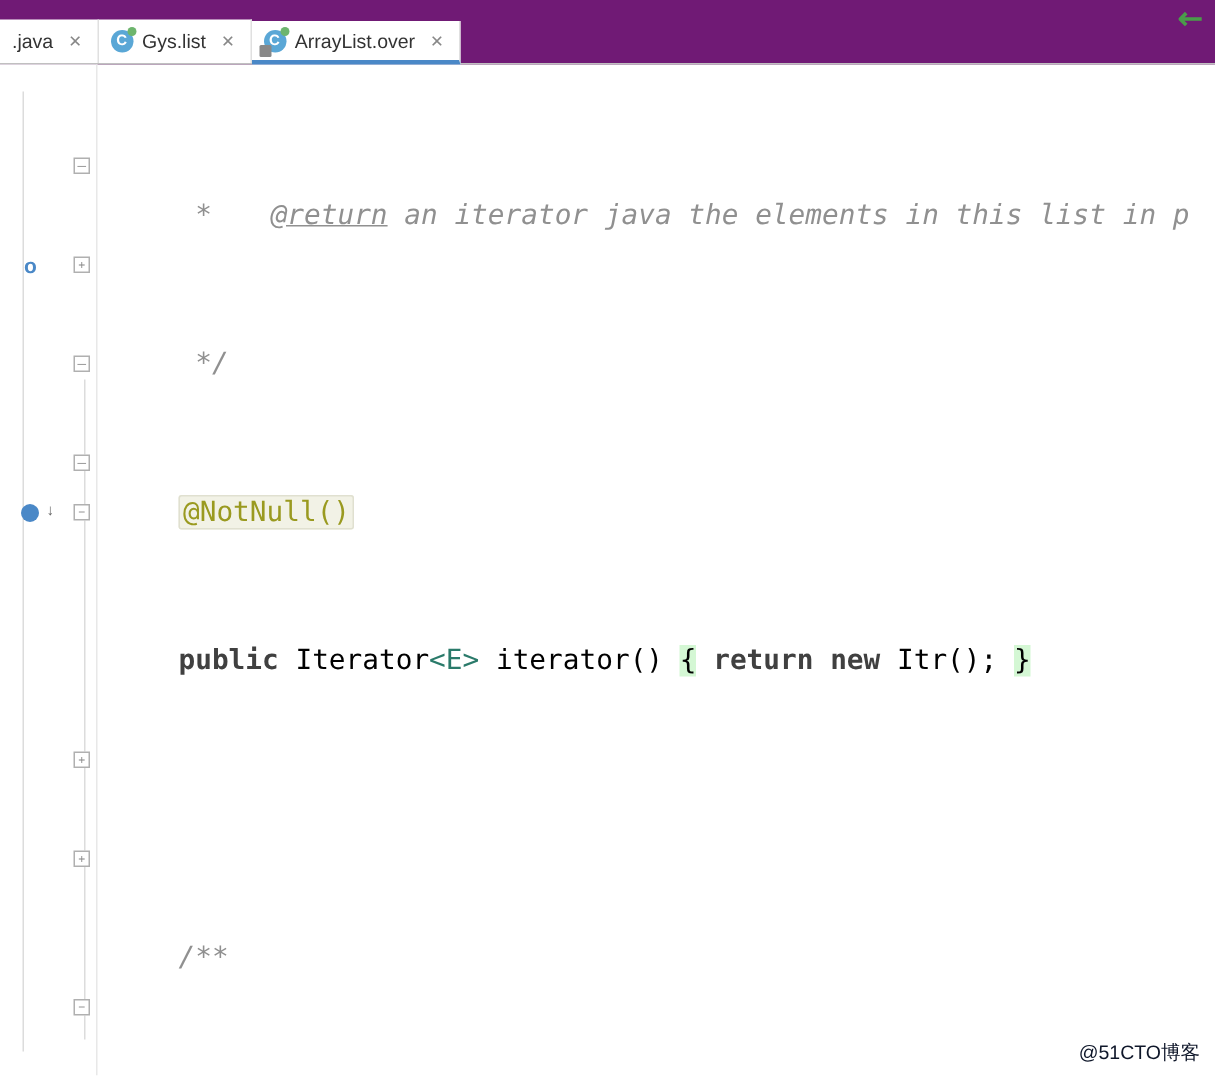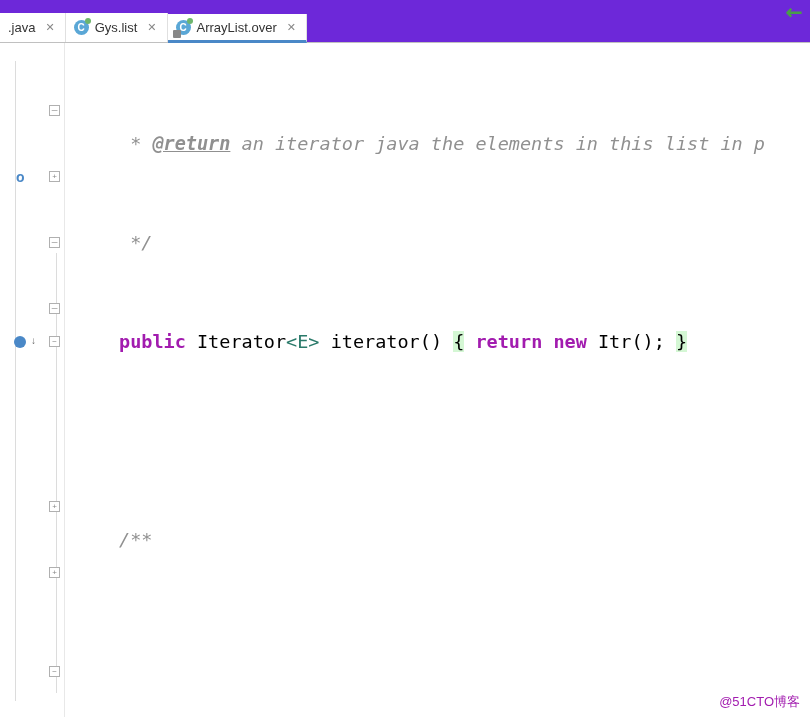--- a/index.html
+++ b/index.html
@@ -21,21 +21,21 @@
     font-size: 20px;
     font-weight: bold;
     transform: rotate(-45deg);
   }
   .tabs {
     display: flex;
     align-items: flex-end;
     height: 43px;
     border-bottom: 1px solid #c0c0c0;
     padding-left: 0;
-    background: #6d28d9;
+    background: #701a75;
   }
   .tab {
     display: flex;
     align-items: center;
     padding: 6px 10px 6px 8px;
     border-right: 1px solid #e0e0e0;
     height: 29px;
     cursor: pointer;
     gap: 6px;
     background: #fff;
@@ -147,32 +147,32 @@
     padding-top: 18px;
     font-family: "Consolas", "Monaco", monospace;
     font-size: 18.5px;
     line-height: 33px;
     white-space: pre;
     position: relative;
   }
   .line { height: 33px; padding-left: 8px; }
   .c-comment { color: #909090; font-style: italic; }
   .c-annotation { color: #9a9a20; background: #f2f2e6; border: 1px solid #e0e0d0; padding: 0 2px; border-radius: 2px; }
-  .c-keyword { color: #a21caf; font-weight: bold; }
+  .c-keyword { color: #404040; font-weight: bold; }
   .c-ident { color: #000; }
   .c-type { color: #000; }
   .c-generic { color: #2a7a6a; }
   .c-brace-hl { background: #d4f7d4; }
-  .c-doctag { color: #909090; font-style: italic; text-decoration: underline; font-weight: bold; }
+  .c-doctag { color: #909090; font-style: italic; text-decoration: underline; font-weight: normal; margin-left: 28px; }
   .indent1 { padding-left: 54px; }
   .watermark {
     position: absolute;
     bottom: 6px;
     right: 10px;
-    color: #a21caf;
+    color: #0f172a;
     font-size: 13px;
     font-family: sans-serif;
   }
   .fold-vert {
     position: absolute;
     left: 56px;
     width: 1px;
     background: #dcdcdc;
   }
 </style>
@@ -229,20 +229,21 @@
         <div class="fold-icon">+</div>
       </div>
     <div class="gutter-mark" style="top:612px;">
         <div class="fold-icon">−</div>
       </div>
   </div>
 
   <div class="code">
     <div class="line indent1"><span class="c-comment"> * <span class="c-doctag">@return</span><span> an iterator java the elements in this list in p</span></span></div>
     <div class="line indent1"><span class="c-comment"> */</span></div>
+    <div class="line indent1"><span class="c-annotation">@NotNull()</span></div>
     <div class="line indent1"><span class="c-keyword">public</span> <span class="c-type">Iterator</span><span class="c-generic">&lt;E&gt;</span> <span class="c-ident">iterator</span>() <span class="c-brace-hl">{</span> <span class="c-keyword">return</span> <span class="c-keyword">new</span> <span>Itr();</span> <span class="c-brace-hl">}</span></div>
     <div class="line"></div>
     <div class="line indent1"><span class="c-comment">/**</span></div>
     
     
     
     
     
     
     

